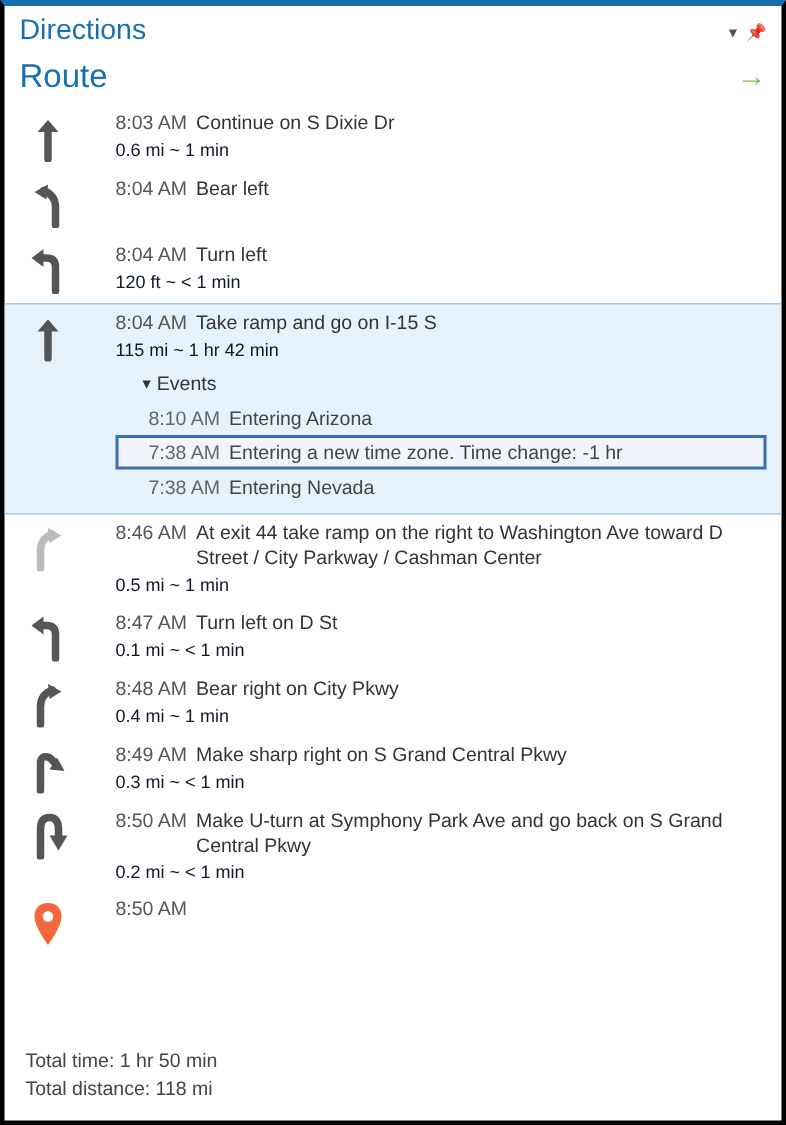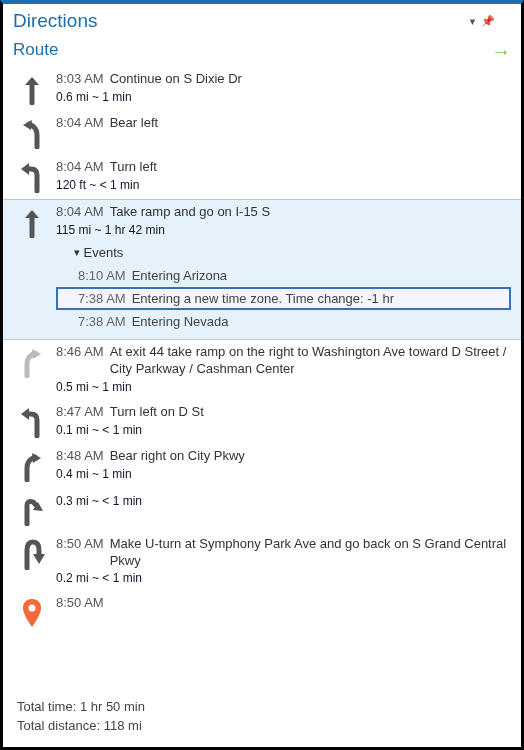--- a/index.html
+++ b/index.html
@@ -10,33 +10,33 @@
     background: #fff;
     width: 524px;
     height: 750px;
     border: 3px solid #000;
     border-top: 4px solid #1a6fb0;
     overflow: hidden;
   }
   .panel { display: flex; flex-direction: column; height: 100%; }
   .header {
     display: flex; align-items: center; justify-content: space-between;
-    padding: 6px 26px 4px 10px;
+    padding: 6px 10px 4px 10px;
   }
   .header-title { color: #1a6fb0; font-size: 19px; font-weight: 400; }
   .header-icons { display: flex; gap: 6px; align-items: center; color: #555; font-size: 11px; }
   .route-row {
     display: flex; align-items: center; justify-content: space-between;
     padding: 2px 10px 6px 10px;
   }
-  .route-link { color: #1a6fb0; font-size: 17px; cursor: pointer; }
+  .route-link { color: #1a6fb0; font-size: 22px; cursor: pointer; }
   .arrow-right { color: #7abf52; font-size: 20px; font-weight: bold; }
   .steps { flex: 1; overflow-y: auto; padding: 0 0 6px 0; }
   .step {
-    display: flex; gap: 3px; padding: 4px 10px 6px 8px; justify-content: center;
+    display: flex; gap: 24px; padding: 4px 10px 6px 8px; justify-content: center;
   }
   .step.highlighted {
     background: #e5f1fb;
     border-top: 1px solid #a8cce8;
     border-bottom: 1px solid #a8cce8;
   }
   .icon-cell {
     width: 42px; min-width: 42px; display: flex; justify-content: center;
     padding-top: 2px;
   }
@@ -208,20 +208,24 @@
         </div>
       </div>
       <div class="step">
         <div class="icon-cell">
           <svg viewBox="0 0 26 32">
             <path d="M8 30 V12 Q8 6 14 8 L18 12" stroke="#555" stroke-width="5" fill="none" stroke-linecap="round"></path>
             <path d="M14 16 L24 17 L19 8 Z" fill="#555"></path>
           </svg>
         </div>
         <div class="step-body">
+          <div class="step-main">
+            <span class="step-time">8:49 AM</span>
+            <span class="step-instr">Make sharp right on S Grand Central Pkwy</span>
+          </div>
           <div class="step-sub">0.3 mi ~ &lt; 1 min</div>
         </div>
       </div>
       <div class="step">
         <div class="icon-cell">
           <svg viewBox="0 0 26 32">
             <path d="M8 30 V12 Q8 4 14 4 Q20 4 20 12 V18" stroke="#555" stroke-width="5" fill="none" stroke-linecap="round"></path>
             <path d="M14 16 L20 26 L26 16 Z" fill="#555"></path>
           </svg>
         </div>

